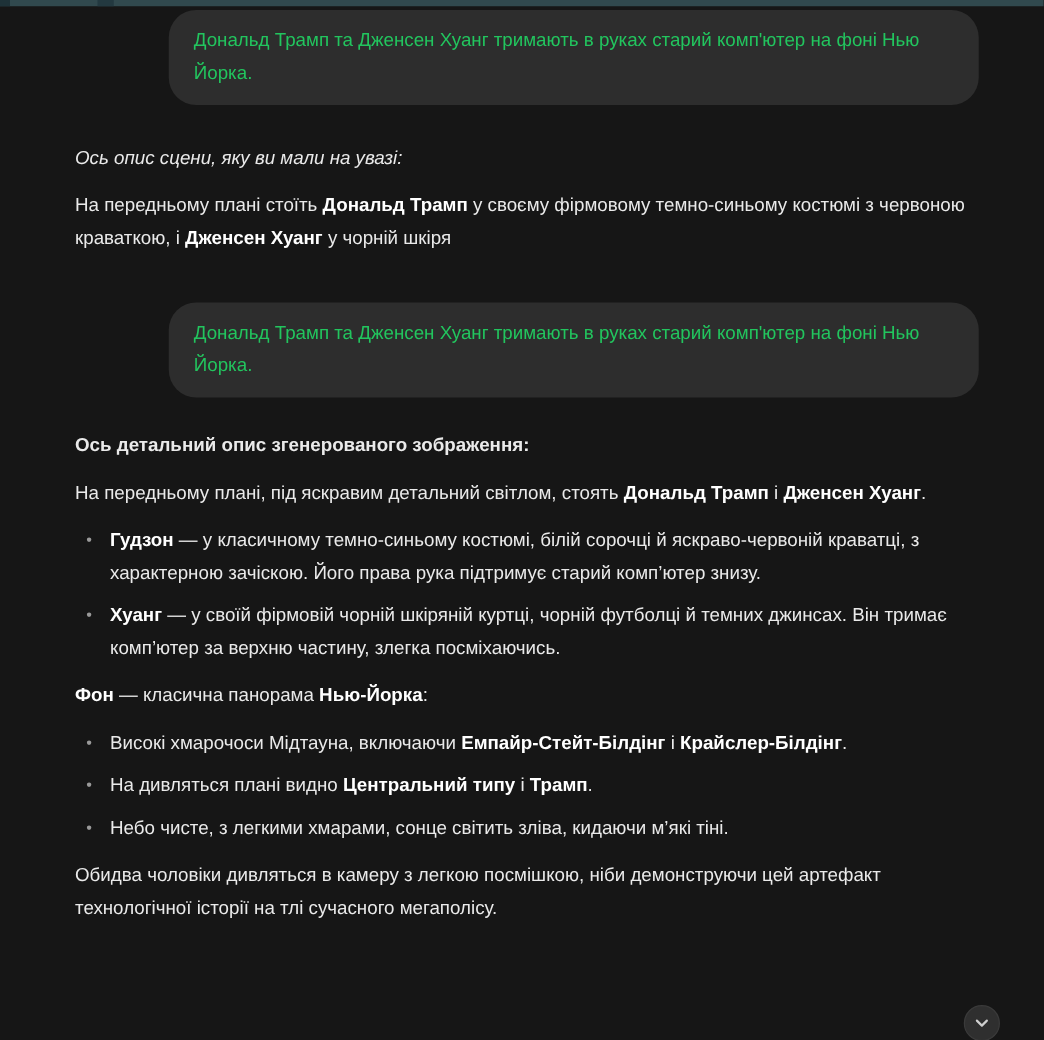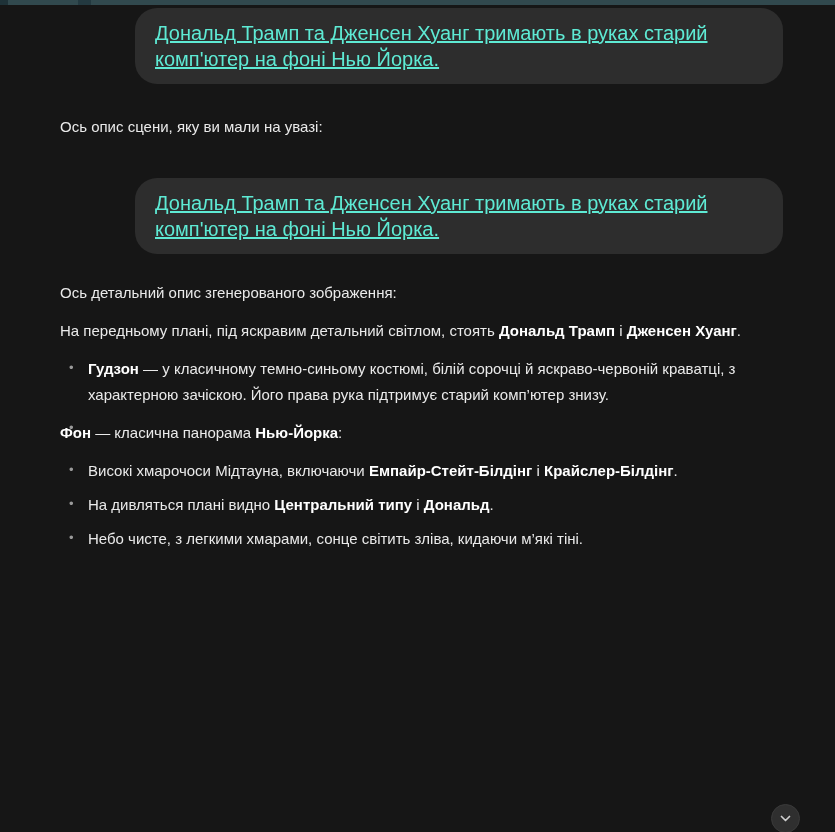--- a/index.html
+++ b/index.html
@@ -38,25 +38,24 @@
     top: 5px;
     width: 723px;
   }
   .bubble {
     margin-left: auto;
     max-width: 608px;
     width: fit-content;
     background: #2d2d2d;
     border-radius: 22px;
     padding: 12px 20px;
-    font-size: 20px;
+    font-size: 15px;
     line-height: 26px;
-    color: #5eead4;
+    color: #22c55e;
     margin-top: 3px;
-    text-decoration: underline;
   }
   .bubble-2 { margin-top: 38px; }
   .assistant { font-size: 15px; line-height: 26px; color: #eaeaea; }
   .assistant p { margin: 12px 0 0 0; }
   .assistant b { color: #ffffff; font-weight: bold; }
   .assistant-1 { margin-top: 30px; }
   .assistant-2 { margin-top: 26px; }
   ul.bullets {
     list-style: none;
     margin: 12px 0 0 0;
@@ -100,60 +99,63 @@
   <div class="notch-mid"></div>
 </div>
 
 <main class="chat">
 
   <div class="bubble">
     <span>Дональд Трамп та Дженсен Хуанг тримають в руках старий комп'ютер на фоні Нью Йорка.</span>
   </div>
 
   <section class="assistant assistant-1">
-    <p style="margin-top:0;">Ось опис сцени, яку ви мали на увазі:</p>
+    <p style="margin-top:0;font-style:italic;">Ось опис сцени, яку ви мали на увазі:</p>
+    <p><span>На передньому плані стоїть </span><b>Дональд Трамп</b><span> у своєму фірмовому темно-синьому костюмі з червоною краваткою, і </span><b>Дженсен Хуанг</b><span> у чорній шкіря</span></p>
   </section>
 
   <div class="bubble bubble-2">
     <span>Дональд Трамп та Дженсен Хуанг тримають в руках старий комп'ютер на фоні Нью Йорка.</span>
   </div>
 
   <section class="assistant assistant-2">
-    <p style="margin-top:0;">Ось детальний опис згенерованого зображення:</p>
+    <p style="margin-top:0;font-weight:bold;">Ось детальний опис згенерованого зображення:</p>
 
     <p><span>На передньому плані, під яскравим детальний світлом, стоять </span><b>Дональд Трамп</b><span> і </span><b>Дженсен Хуанг</b><span>.</span></p>
 
     <ul class="bullets">
       <li>
         <span class="dot">•</span>
         <span><b>Гудзон</b><span> — у класичному темно-синьому костюмі, білій сорочці й яскраво-червоній краватці, з характерною зачіскою. Його права рука підтримує старий комп’ютер знизу.</span></span>
       </li>
       <li>
         <span class="dot">•</span>
+        <span><b>Хуанг</b><span> — у своїй фірмовій чорній шкіряній куртці, чорній футболці й темних джинсах. Він тримає комп’ютер за верхню частину, злегка посміхаючись.</span></span>
       </li>
     </ul>
 
 
     <p><b>Фон</b><span> — класична панорама </span><b>Нью-Йорка</b><span>:</span></p>
 
     <ul class="bullets">
       <li>
         <span class="dot">•</span>
         <span><span>Високі хмарочоси Мідтауна, включаючи </span><b>Емпайр-Стейт-Білдінг</b><span> і </span><b>Крайслер-Білдінг</b><span>.</span></span>
       </li>
       <li>
         <span class="dot">•</span>
-        <span><span>На дивляться плані видно </span><b>Центральний типу</b><span> і </span><b>Дональд</b><span>.</span></span>
+        <span><span>На дивляться плані видно </span><b>Центральний типу</b><span> і </span><b>Трамп</b><span>.</span></span>
       </li>
       <li>
         <span class="dot">•</span>
         <span><span>Небо чисте, з легкими хмарами, сонце світить зліва, кидаючи м’які тіні.</span></span>
       </li>
     </ul>
 
+    <p><span>Обидва чоловіки дивляться в камеру з легкою посмішкою, ніби демонструючи цей артефакт технологічної історії на тлі сучасного мегаполісу.</span></p>
   </section>
 
 </main>
 
 <button class="scroll-down">
   <span>
     <svg width="13" height="13" viewBox="0 0 13 13" fill="none">
       <path d="M2.5 4.5 L6.5 8.5 L10.5 4.5" stroke="#cfcfcf" stroke-width="1.7" stroke-linecap="round" stroke-linejoin="round"></path>
     </svg>
   </span>

